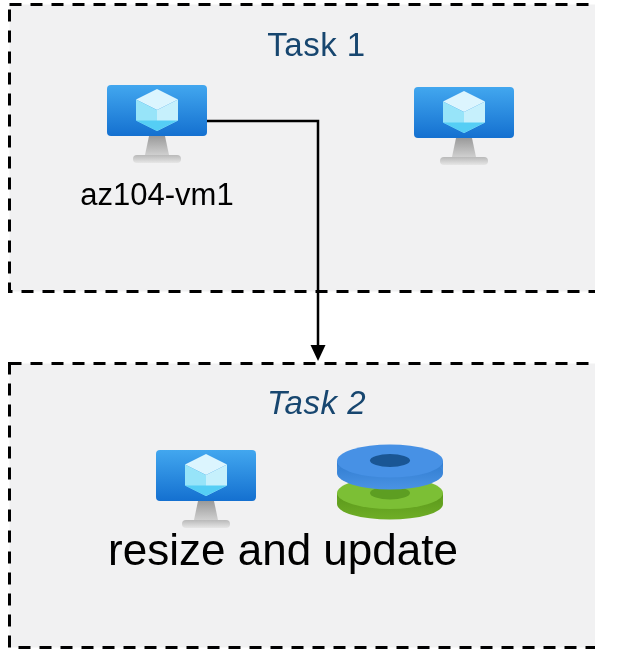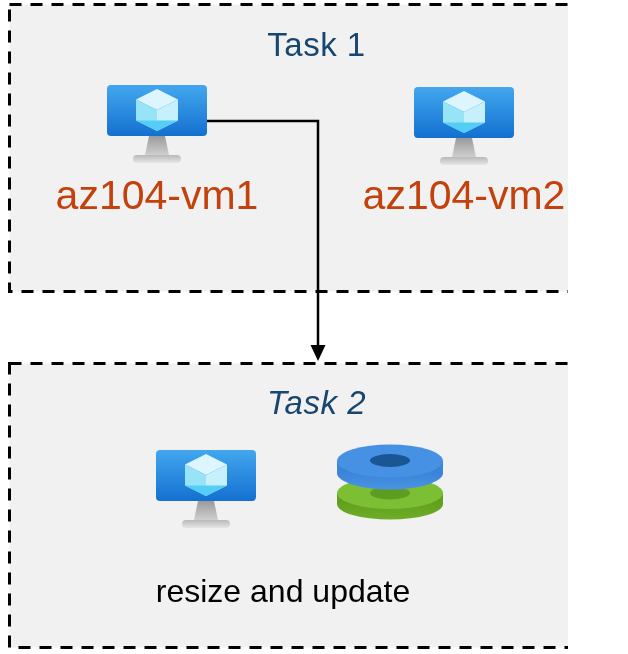--- a/index.html
+++ b/index.html
@@ -3,45 +3,46 @@
 <meta charset="utf-8">
 <style>
   html, body { margin: 0; padding: 0; background: #ffffff; }
   .canvas {
     position: relative;
     width: 568px;
     height: 654px;
     background: #ffffff;
     font-family: "Liberation Sans", sans-serif;
     overflow: hidden;
+    padding-left: 27px;
   }
   .layer { position: absolute; left: 0; top: 0; }
   .txt { position: absolute; text-align: center; color: #000000; }
   .task-title {
     left: 8px;
     width: 617px;
     font-size: 33px;
     color: #17466f;
     letter-spacing: 0.5px;
   }
   .t1 { top: 26px; }
   .t2 { top: 384px; font-style: italic; }
   .vm-label {
     top: 174px;
-    font-size: 41px;
+    font-size: 31px;
     line-height: 42px;
-    color: #c2410c;
+    color: #000000;
   }
   .vm1 { left: 17px;  width: 280px; }
   .vm2 { left: 324px; width: 280px; }
   .caption {
     left: 103px;
-    top: 573px;
+    top: 525px;
     width: 360px;
-    font-size: 32px;
+    font-size: 44px;
     color: #000000;
   }
 </style>
 </head>
 <body>
 
 <div class="canvas">
 
   <svg class="layer" width="628" height="654" viewBox="0 0 628 654">
     <defs>
@@ -101,20 +102,19 @@
     <use href="#diskicon" x="335" y="444"></use>
   </svg>
 
   <div class="txt task-title t1">Task 1</div>
 
   <div class="txt vm-label vm1">
     <div>az104-vm1</div>
   </div>
 
   <div class="txt vm-label vm2">
-    <div>az104-vm2</div>
   </div>
 
   <div class="txt task-title t2">Task 2</div>
 
   <div class="txt caption">resize and update</div>
 
 </div>
 
 </body></html>

